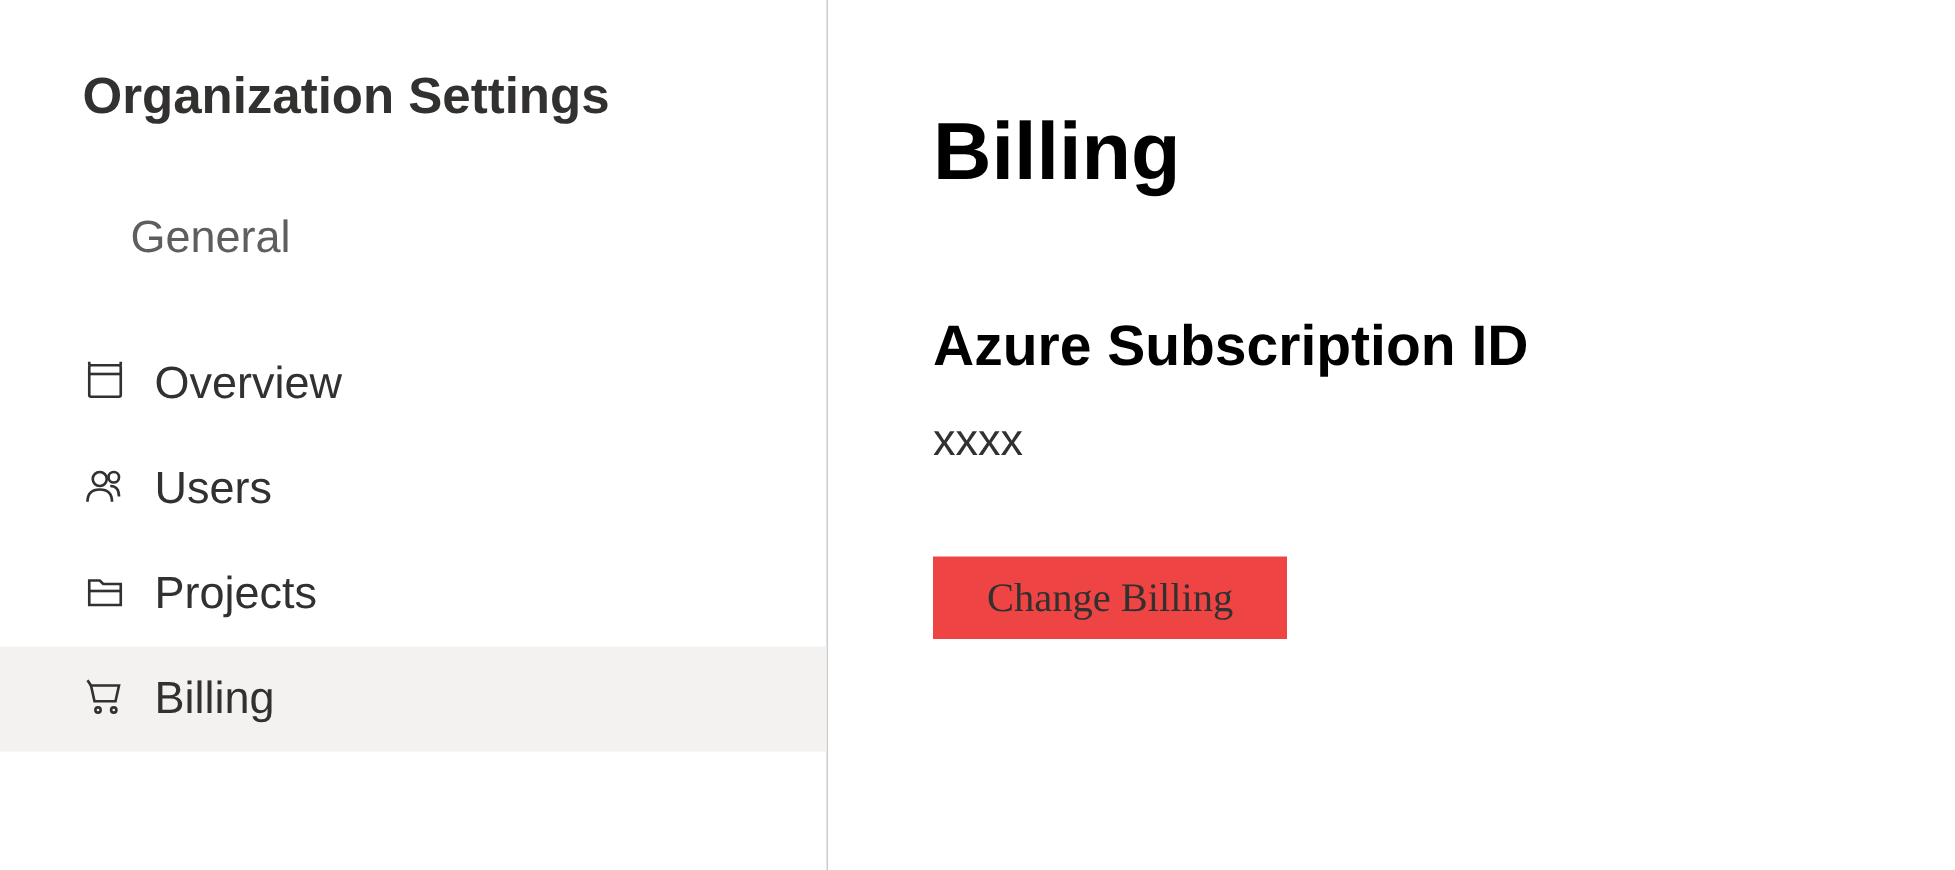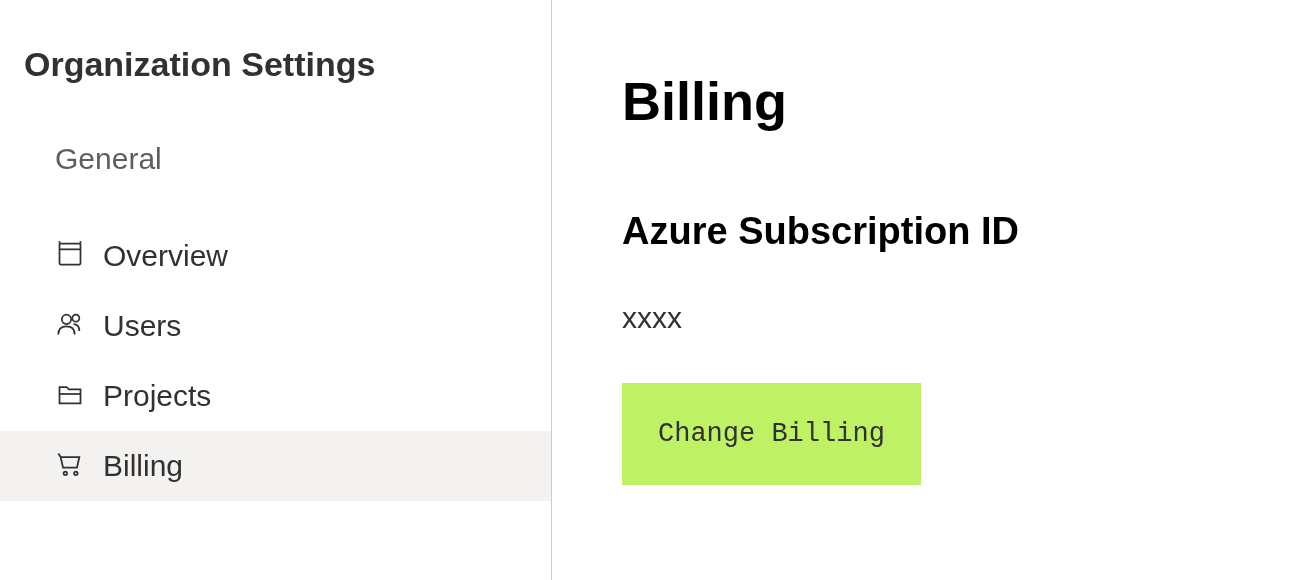--- a/index.html
+++ b/index.html
@@ -16,28 +16,28 @@
       display: flex;
     }
     .sidebar {
       width: 552px;
       border-right: 1px solid #ccc;
       padding-top: 45px;
     }
     .sidebar-title {
       font-size: 34px;
       font-weight: 600;
-      padding-left: 24px;
+      padding-left: 55px;
       margin-bottom: 58px;
       color: #323130;
     }
     .sidebar-section-label {
       font-size: 30px;
       font-weight: 400;
-      padding-left: 55px;
+      padding-left: 87px;
       margin-bottom: 45px;
       color: #605e5c;
     }
     .sidebar-item {
       display: flex;
       padding: 18px 0 18px 55px;
       font-size: 30px;
       cursor: pointer;
       color: #323130;
     }
@@ -67,34 +67,34 @@
     .main-title {
       font-size: 54px;
       font-weight: 700;
       color: #000;
       margin-bottom: 78px;
     }
     .field-label {
       font-size: 38px;
       font-weight: 600;
       color: #000;
-      margin-bottom: 48px;
+      margin-bottom: 24px;
     }
     .field-value {
       font-size: 30px;
       font-weight: 400;
       color: #323130;
-      margin-bottom: 48px;
+      margin-bottom: 60px;
     }
     .change-button {
-      background-color: #bef264;
+      background-color: #ef4444;
       border: none;
-      padding: 36px 36px;
+      padding: 12px 36px;
       font-size: 27px;
-      font-family: Liberation Mono, monospace;
+      font-family: Liberation Serif, serif;
       cursor: pointer;
       color: #323130;
     }
   </style>
 </head>
 <body>
 
 <div class="sidebar">
   <div class="sidebar-title">Organization Settings</div>
   <div class="sidebar-section-label">General</div>

